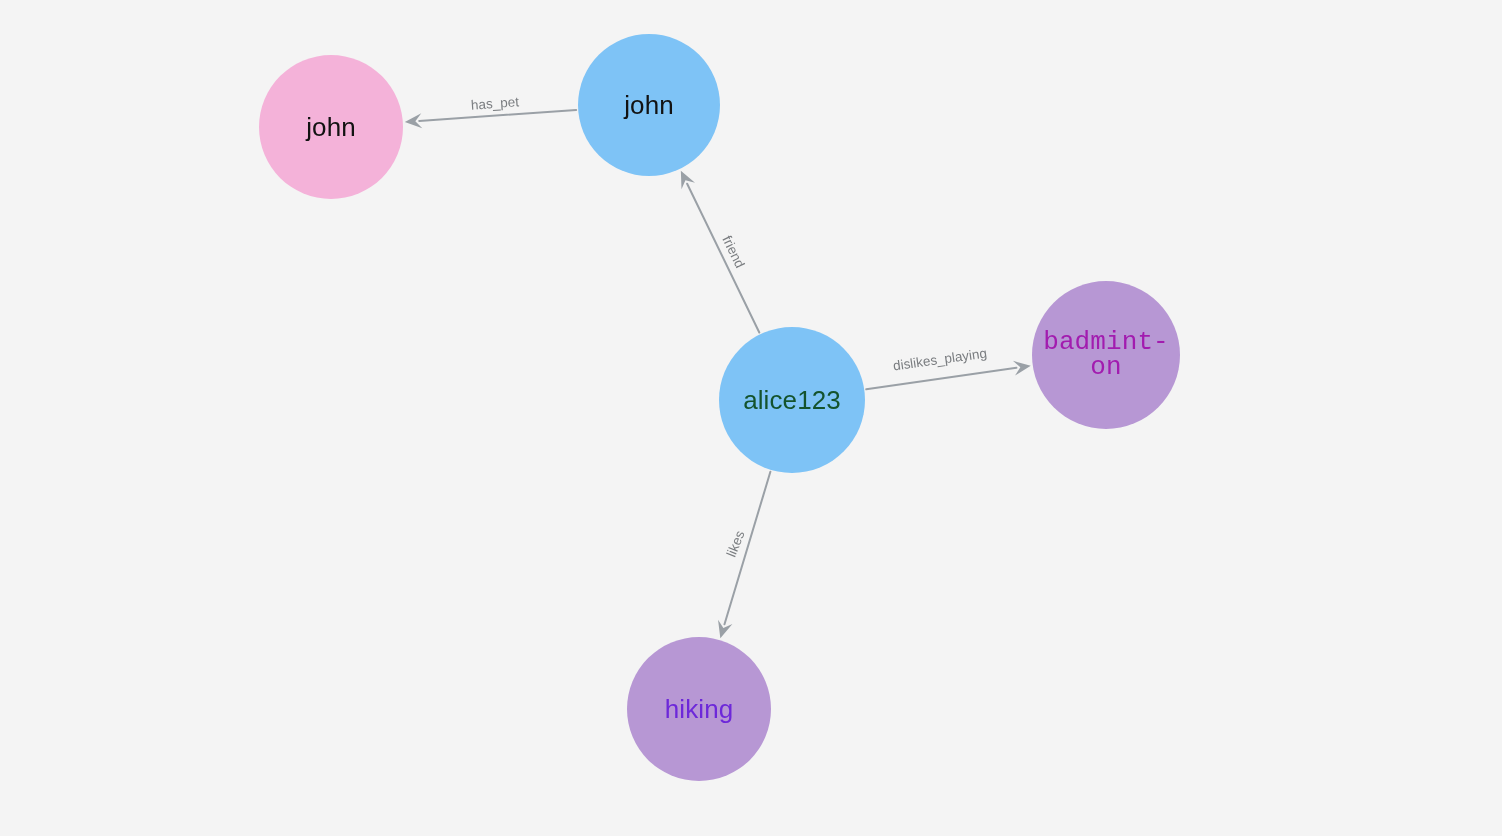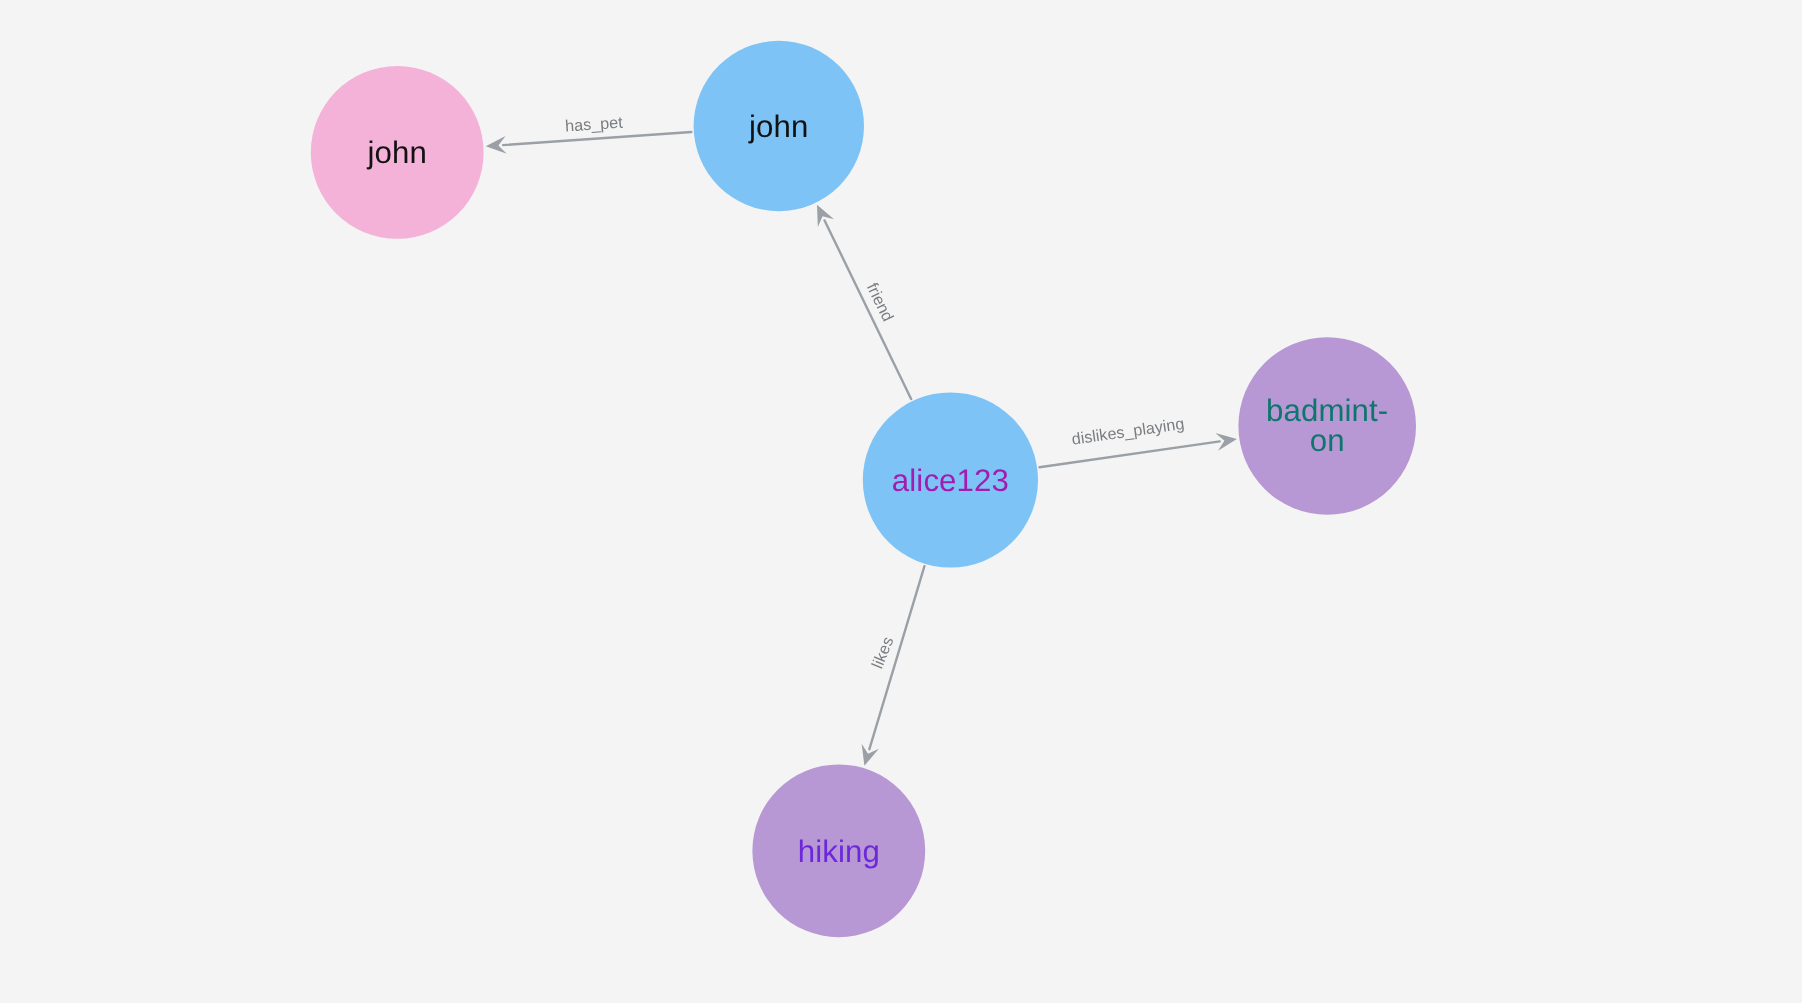--- a/index.html
+++ b/index.html
@@ -85,25 +85,25 @@
       <div class="node-group" style="left: 259px; top: 55px; width: 144px; height: 144px;">
         <div class="node-circle" style="width: 144px; height: 144px; background: rgb(244, 178, 217);"></div>
         <div class="node-label" style="color: rgb(18, 18, 18);">john</div>
       </div>
       <div class="node-group" style="left: 578px; top: 34px; width: 142px; height: 142px;">
         <div class="node-circle" style="width: 142px; height: 142px; background: rgb(126, 195, 246);"></div>
         <div class="node-label" style="color: rgb(18, 18, 18);">john</div>
       </div>
       <div class="node-group" style="left: 719px; top: 327px; width: 146px; height: 146px;">
         <div class="node-circle" style="width: 146px; height: 146px; background: rgb(126, 195, 246);"></div>
-        <div class="node-label" style="color: #a21caf;">alice123</div>
+        <div class="node-label" style="color: #14532d;">alice123</div>
       </div>
       <div class="node-group" style="left: 1032px; top: 281px; width: 148px; height: 148px;">
         <div class="node-circle" style="width: 148px; height: 148px; background: rgb(183, 151, 212);"></div>
-        <div class="node-label" style="color: #0f766e;">badmint-
+        <div class="node-label" style="color: #a21caf; font-family: Liberation Mono, monospace;">badmint-
 on</div>
       </div>
       <div class="node-group" style="left: 627px; top: 637px; width: 144px; height: 144px;">
         <div class="node-circle" style="width: 144px; height: 144px; background: rgb(183, 151, 212);"></div>
         <div class="node-label" style="color: #6d28d9;">hiking</div>
       </div>
     </div>
   <div id="edge-labels-layer">
       <div class="edge-label" style="color: rgb(122, 125, 128); left: 495px; top: 104px; transform: translate(-50%, -50%) rotate(-4deg);">has_pet</div>
       <div class="edge-label" style="color: rgb(122, 125, 128); left: 733px; top: 252px; transform: translate(-50%, -50%) rotate(64deg);">friend</div>

